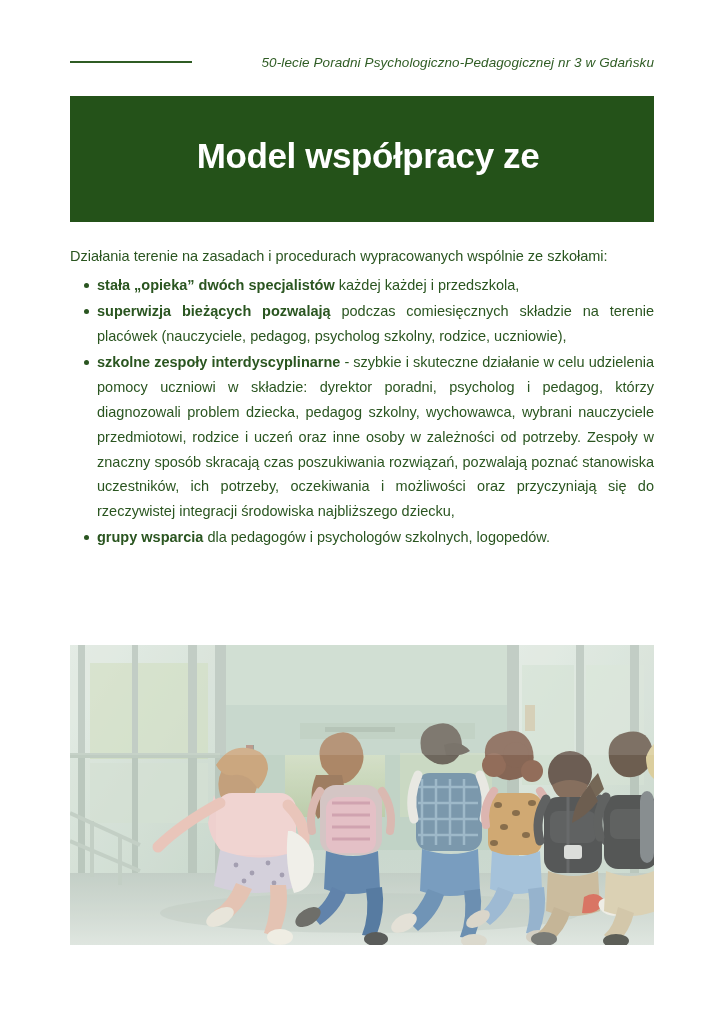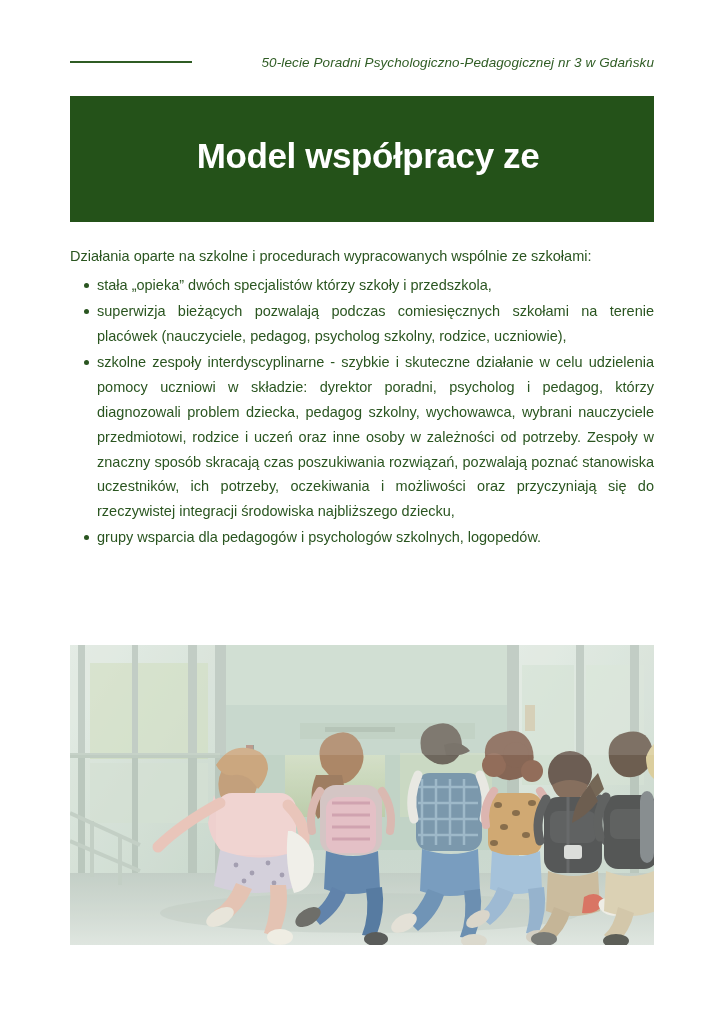--- a/index.html
+++ b/index.html
@@ -109,21 +109,21 @@
     content: "";
     position: absolute;
     left: 14px;
     top: 10px;
     width: 5px;
     height: 5px;
     border-radius: 50%;
     background: #2a5520;
   }
   ul.bullets > li b {
-    font-weight: normal;
+    font-weight: bold;
   }
   li.last-bullet { text-align: left; }
 
   
   .photo {
     position: absolute;
     left: 70px;
     top: 645px;
     width: 584px;
     height: 300px;
@@ -140,27 +140,27 @@
   <div class="doc-header">
     <div class="header-rule"></div>
     <div class="header-text">50-lecie Poradni Psychologiczno-Pedagogicznej nr 3 w Gdańsku</div>
   </div>
 
   <div class="title-banner">
     <div class="title-line">Model współpracy ze</div>
   </div>
 
   <div class="body-copy">
-    <p class="intro">Działania oparte na szkolne i procedurach wypracowanych wspólnie ze szkołami:</p>
+    <p class="intro">Działania terenie na zasadach i procedurach wypracowanych wspólnie ze szkołami:</p>
     <ul class="bullets">
       <li>
-        <b>stała „opieka” dwóch specjalistów</b><span> którzy szkoły i przedszkola,</span>
+        <b>stała „opieka” dwóch specjalistów</b><span> każdej każdej i przedszkola,</span>
       </li>
       <li>
-        <b>superwizja bieżących pozwalają</b><span> podczas comiesięcznych szkołami na terenie placówek (nauczyciele, pedagog, psycholog szkolny, rodzice, uczniowie),</span>
+        <b>superwizja bieżących pozwalają</b><span> podczas comiesięcznych składzie na terenie placówek (nauczyciele, pedagog, psycholog szkolny, rodzice, uczniowie),</span>
       </li>
       <li>
         <b>szkolne zespoły interdyscyplinarne</b><span> - szybkie i skuteczne działanie w celu udzielenia pomocy uczniowi w składzie: dyrektor poradni, psycholog i pedagog, którzy diagnozowali problem dziecka, pedagog szkolny, wychowawca, wybrani nauczyciele przedmiotowi, rodzice i uczeń oraz inne osoby w zależności od potrzeby. Zespoły w znaczny sposób skracają czas poszukiwania rozwiązań, pozwalają poznać stanowiska uczestników, ich potrzeby, oczekiwania i możliwości oraz przyczyniają się do rzeczywistej integracji środowiska najbliższego dziecku,</span>
       </li>
       <li class="last-bullet">
         <b>grupy wsparcia</b><span> dla pedagogów i psychologów szkolnych, logopedów.</span>
       </li>
     </ul>
   </div>
 

